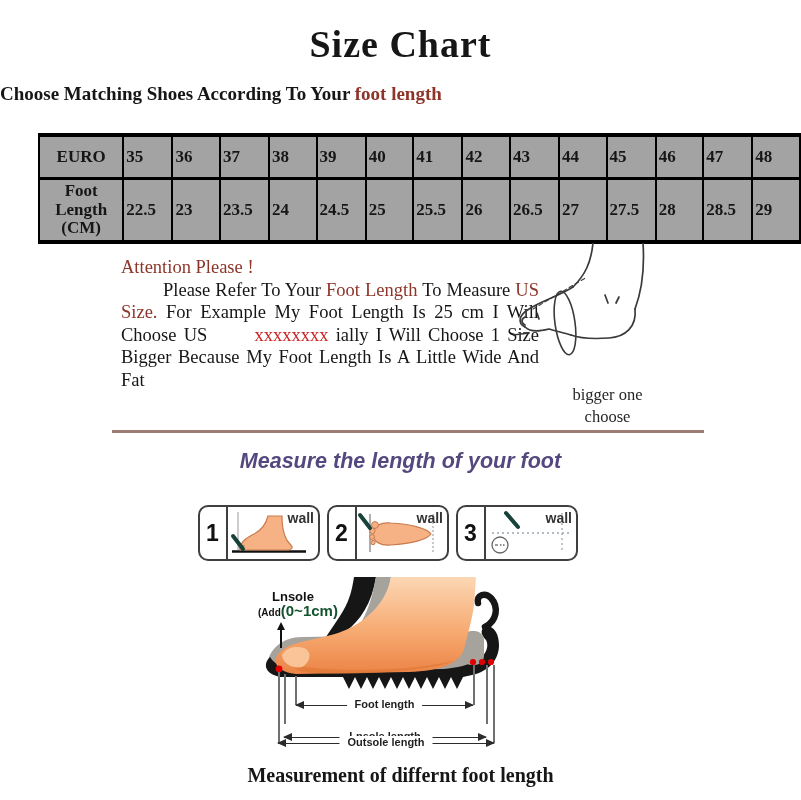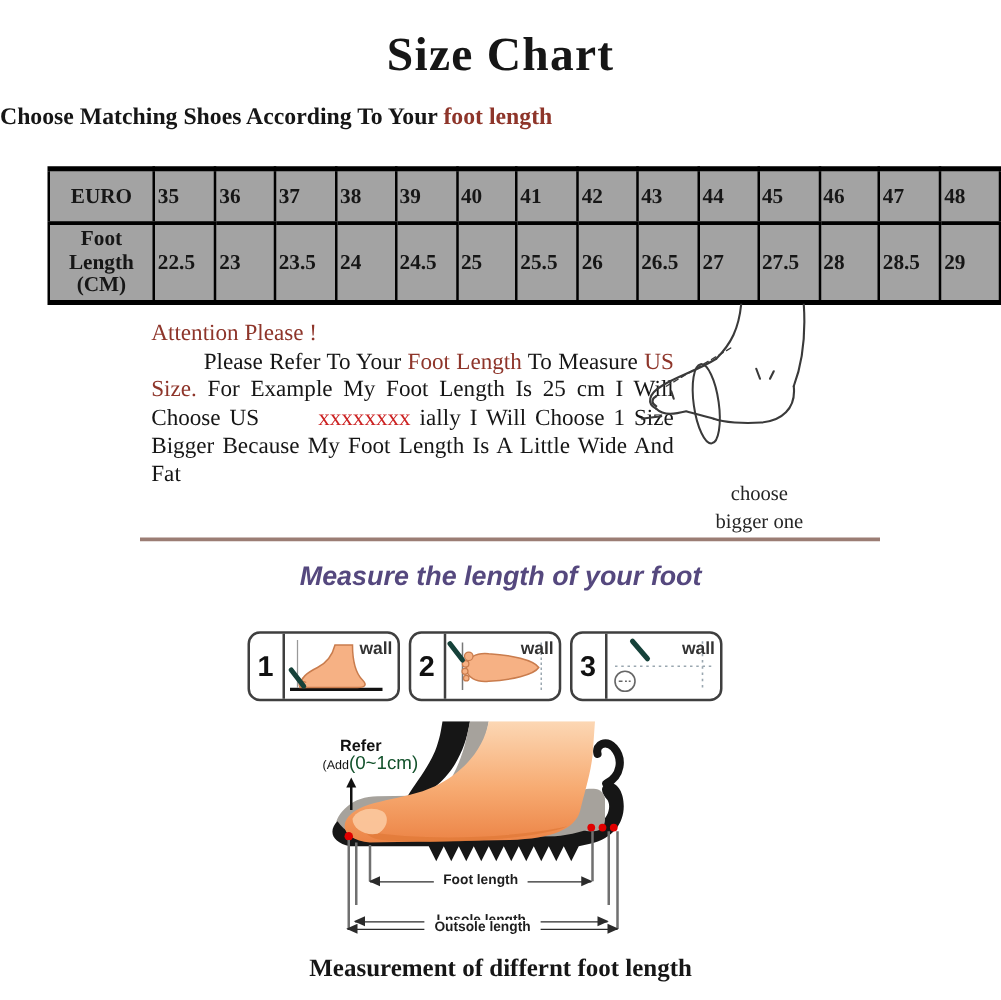--- a/index.html
+++ b/index.html
@@ -52,21 +52,21 @@
   .step-panel{width:122px;height:56px;border:2.5px solid #3f3f3f;border-radius:10px;position:relative;background:#fff;box-sizing:border-box;}
   .step-number{position:absolute;left:6px;top:13px;font-family:"Liberation Sans",sans-serif;font-weight:bold;font-size:23px;color:#111;}
   .num-divider{position:absolute;left:26px;top:0;bottom:0;width:2px;background:#3f3f3f;}
   .step-art{position:absolute;left:28px;top:1px;width:92px;height:49px;}
   .wall-label{position:absolute;right:4px;top:3px;font-family:"Liberation Sans",sans-serif;font-weight:bold;font-size:14px;color:#333;}
 
   
   .shoe-area{top:575px;left:0;width:801px;height:210px;}
   .shoe-svg{position:absolute;left:258px;top:2px;width:258px;height:118px;}
   .space-word{position:absolute;left:272px;top:14px;font-family:"Liberation Sans",sans-serif;font-weight:bold;font-size:13px;color:#111;}
-  .space-add{position:absolute;left:258px;top:27px;font-family:"Liberation Sans",sans-serif;font-weight:normal;display:flex;align-items:baseline;}
+  .space-add{position:absolute;left:258px;top:27px;font-family:"Liberation Sans",sans-serif;font-weight:bold;display:flex;align-items:baseline;}
   .space-add .sm{font-size:10px;color:#111;}
   .space-add .big{font-size:15px;color:#14532d;}
   .space-arrow{position:absolute;left:280px;top:54px;height:19px;width:0;border-left:2px solid #111;}
   .space-arrow::before{content:"";position:absolute;left:-5px;top:-7px;border-left:4px solid transparent;border-right:4px solid transparent;border-bottom:8px solid #111;}
   .guide{position:absolute;width:1.5px;background:#707070;}
   .measure-arrow{position:absolute;border-top:1.8px solid #2b2b2b;}
   .measure-arrow::before,.measure-arrow::after{content:"";position:absolute;top:-5.5px;width:0;height:0;border-top:4.5px solid transparent;border-bottom:4.5px solid transparent;}
   .measure-arrow::before{left:-1px;border-right:9px solid #2b2b2b;}
   .measure-arrow::after{right:-1px;border-left:9px solid #2b2b2b;}
   .m-label{position:absolute;left:50%;top:-8px;transform:translateX(-50%);background:#fff;padding:0 8px;
@@ -136,22 +136,22 @@
     <path d="M12,74 C8,76 8,80 12,82"></path>
     <path d="M24,70 L26,76"></path>
     <path d="M92,52 L95,60"></path>
     <path d="M106,54 L103,60"></path>
     <path d="M20,66 L74,34" stroke-width="1.1" stroke-dasharray="4,3"></path>
     <ellipse cx="52" cy="80" rx="10" ry="32" transform="rotate(-8 52 80)" stroke-width="1.6"></ellipse>
     <path d="M0,92 L16,90"></path>
   </g>
 </svg>
 <div class="abs choose-bigger">
+  <div>bigger one</div>
   <div>choose</div>
-  <div>bigger one</div>
 </div>
 
 <div class="abs divider"></div>
 
 <div class="abs measure-heading">Measure the length of your foot</div>
 
 <div class="abs steps">
 
   <div class="step-panel">
     <span class="step-number">1</span>
@@ -221,21 +221,21 @@
     <path d="M133,0 C129,22 114,40 90,52 C64,64 34,62 21,76 C13,86 20,95 38,97 L150,95 C184,94 202,86 206,72 C209,59 214,44 216,28 L218,0 Z" fill="url(#footGrad)"></path>
     <path d="M34,88 C80,96 150,94 196,84 C170,95 90,99 48,95 C40,94 35,91 34,88 Z" fill="#e07a38" opacity="0.75"></path>
     <path d="M24,78 C28,70 40,68 48,72 C54,76 52,86 44,90 C34,92 24,86 24,78 Z" fill="#fbc9a0" opacity="0.9"></path>
 
     <circle cx="21" cy="92" r="3.4" fill="#e00000"></circle>
     <circle cx="215" cy="85" r="3.1" fill="#e00000"></circle>
     <circle cx="224" cy="85" r="3.1" fill="#e00000"></circle>
     <circle cx="233" cy="85" r="3.1" fill="#e00000"></circle>
   </svg>
 
-  <div class="space-word">Refer</div>
+  <div class="space-word">Lnsole</div>
   <div class="space-add">
     <span class="sm">(Add</span>
       <span class="big">(0~1cm)</span>
   </div>
   <div class="space-arrow"></div>
 
   <div class="guide" style="left:278px;top:97px;height:71px;"></div>
   <div class="guide" style="left:284px;top:99px;height:50px;"></div>
   <div class="guide" style="left:295px;top:101px;height:29px;"></div>
   <div class="guide" style="left:473px;top:90px;height:40px;"></div>

